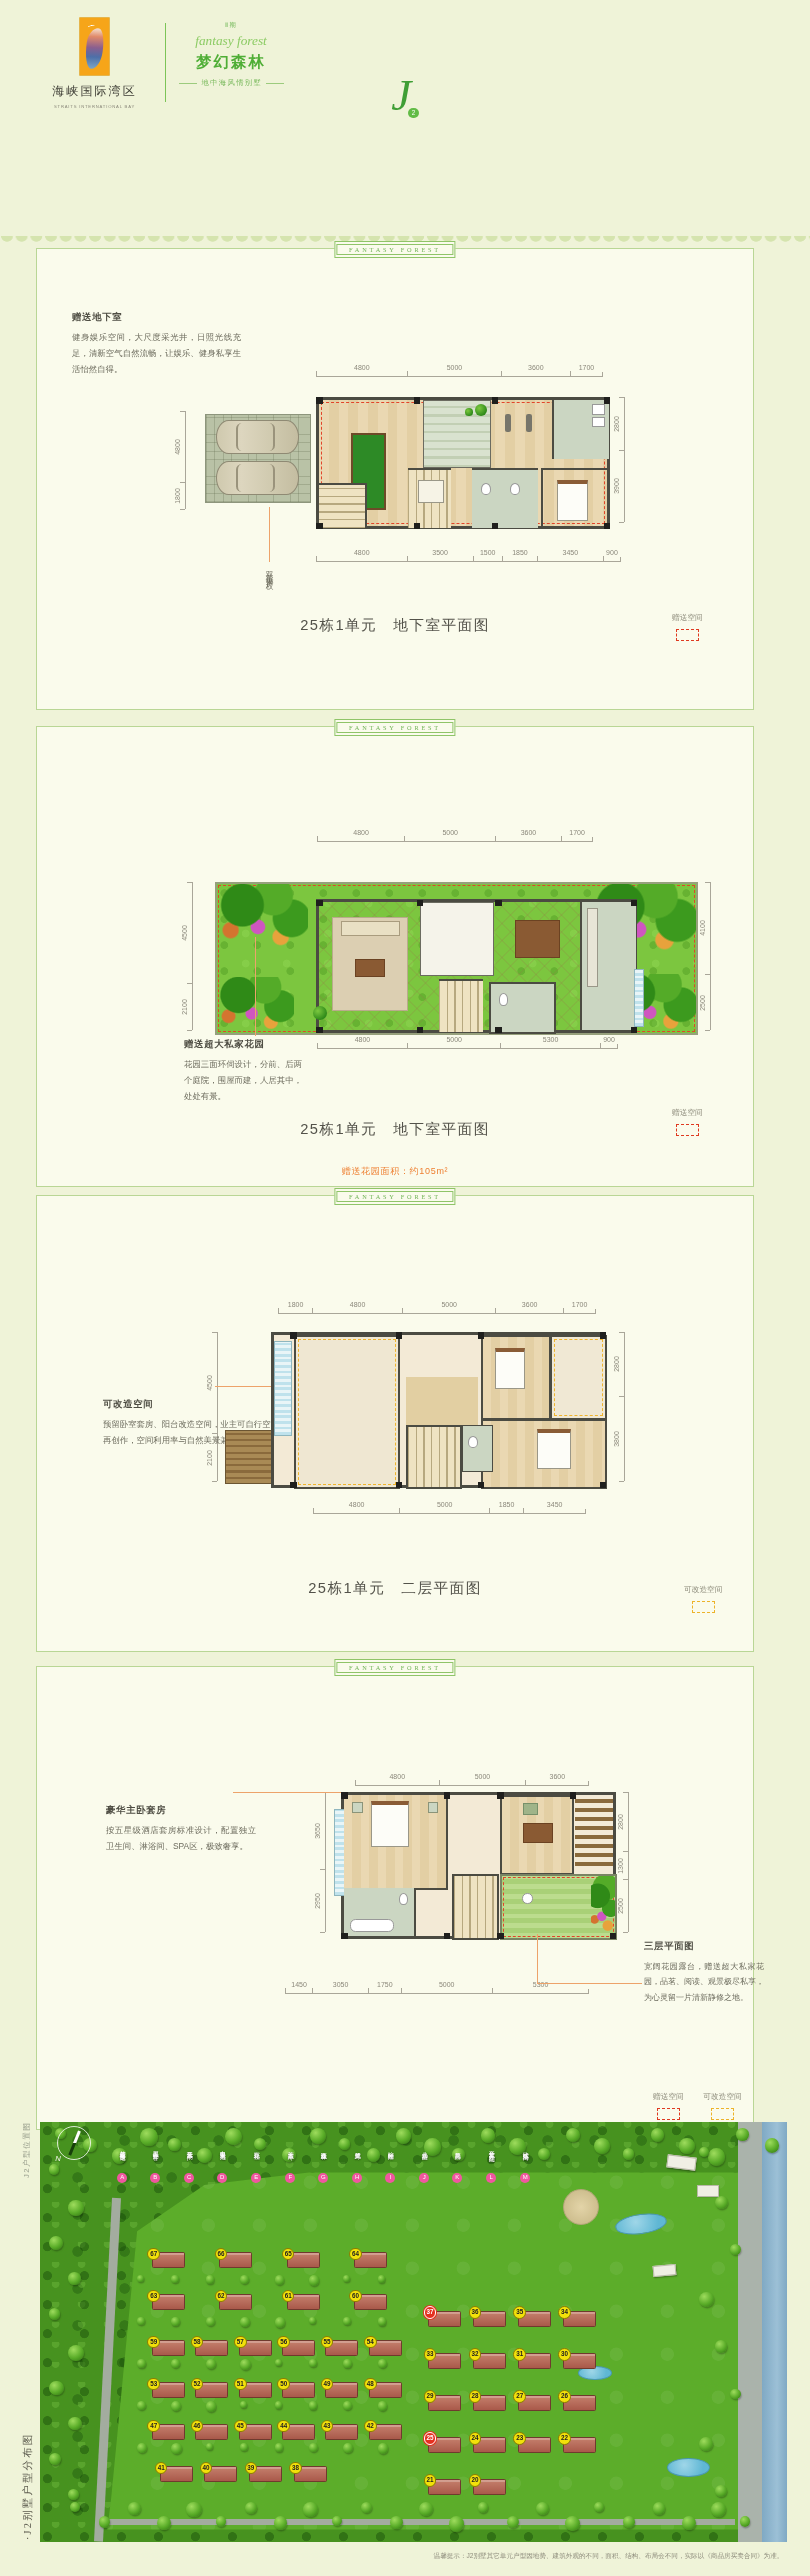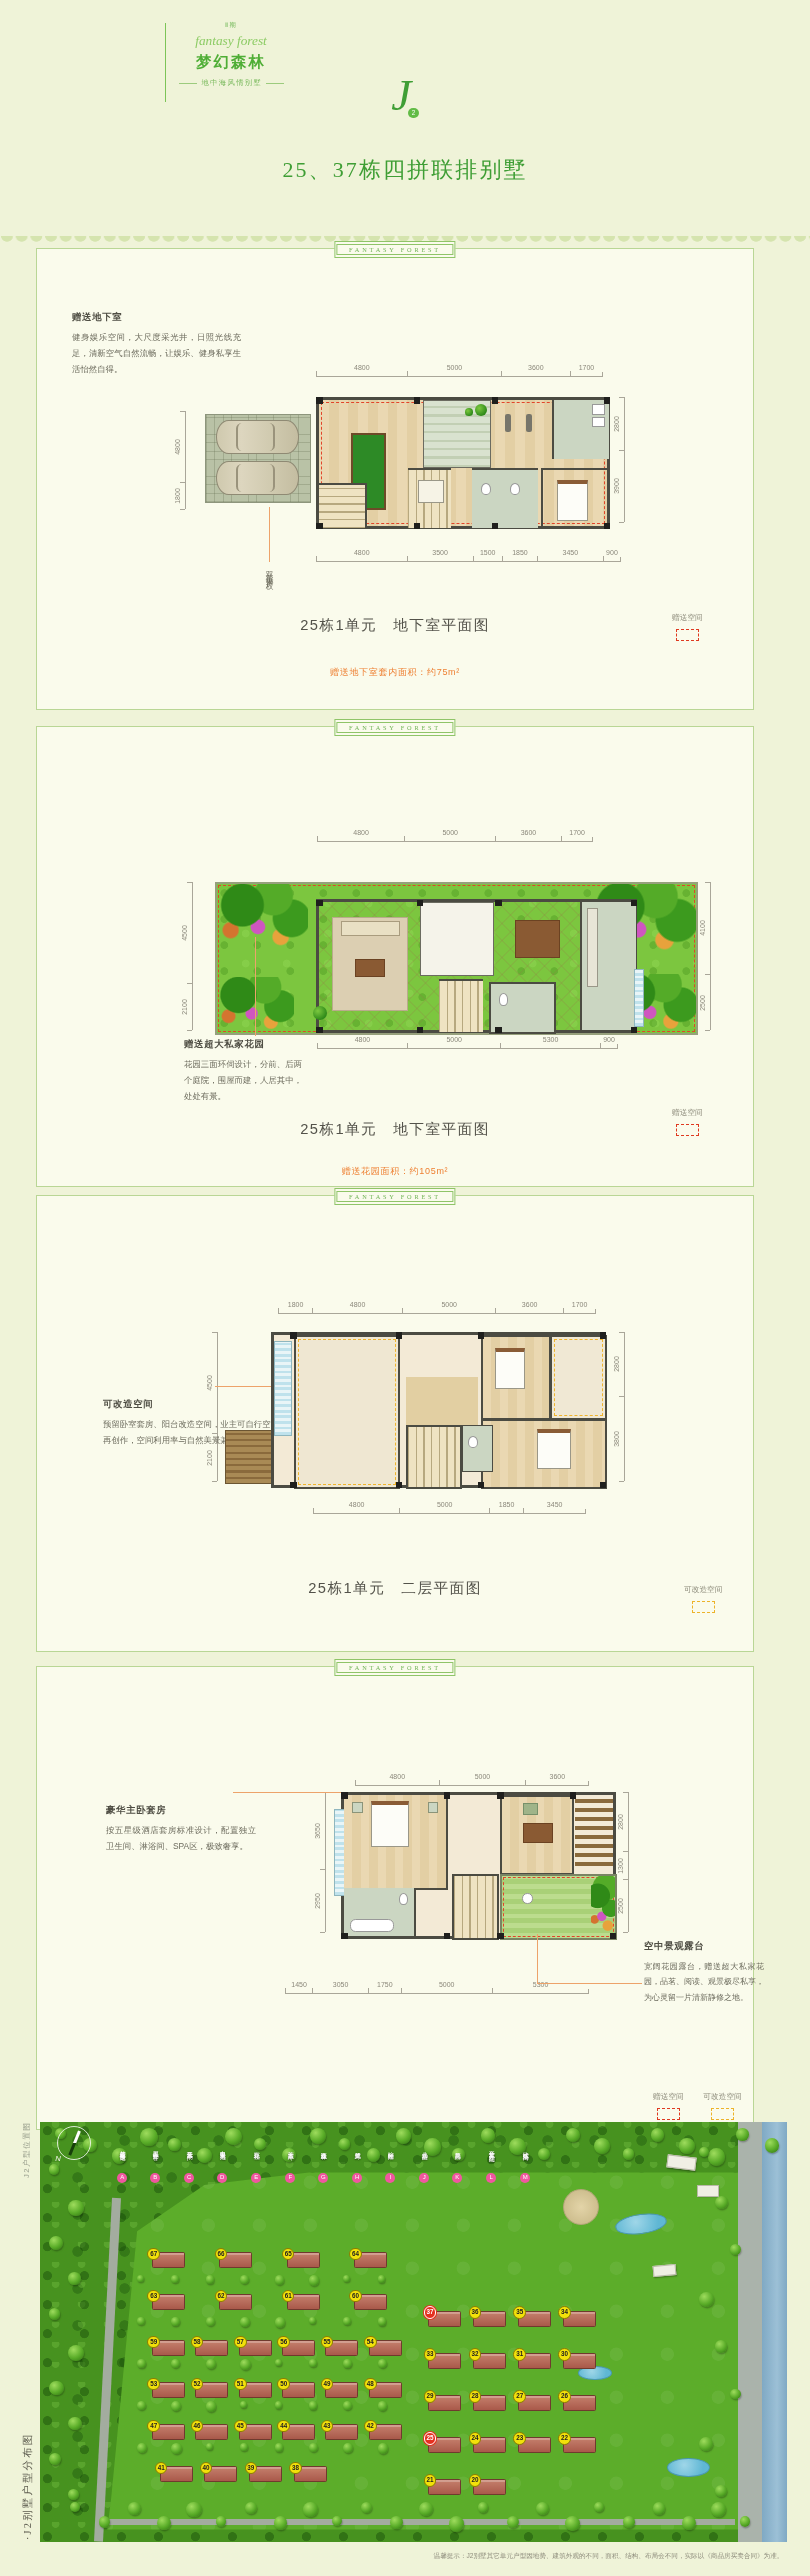--- a/index.html
+++ b/index.html
@@ -125,31 +125,38 @@
   .side-label{position:absolute;white-space:nowrap;transform:rotate(-90deg);transform-origin:left top;}
   .side-label.top{font-size:7.7px;color:#9aa08e;letter-spacing:1.4px;}
   .side-label.bottom{font-family:"Liberation Serif",serif;font-size:10.5px;color:#5c5b4e;letter-spacing:2.1px;}
   .footer{position:absolute;right:26.6px;top:2552px;font-size:6.6px;color:#8e8c7c;}
 </style>
 </head>
 <body>
 
 <div class="page">
 
+  <div class="logo-col">
+    <div class="logo-box">
+      <div class="island"></div>
+      <div class="bird"></div>
+    </div>
+    <div class="logo-cn">海峡国际湾区</div>
+    <div class="logo-en">STRAITS INTERNATIONAL BAY</div>
+  </div>
   <div class="hdr-divider"></div>
   <div class="brand-col">
     <div class="brand-phase">Ⅱ期</div>
     <div class="brand-script">fantasy forest</div>
     <div class="brand-name">梦幻森林</div>
     <div class="brand-tagline"><span class="dash"></span><span>地中海风情别墅</span><span class="dash"></span></div>
   </div>
   <div class="monogram">
     <span class="j">J</span><span class="badge">2</span>
   </div>
-  <div class="page-title">25、37栋四拼联排别墅</div>
   <div class="scallop"></div>
 
   <div class="panel" style="top:248px;height:460px;">
     <div class="tab">
         <div class="tab-inner">Fantasy Forest</div>
       </div>
     <div class="note" style="left:35px;top:62px;width:169px;">
       <h4>赠送地下室</h4>
       <p>健身娱乐空间，大尺度采光井，日照光线充足，清新空气自然流畅，让娱乐、健身私享生活怡然自得。</p>
     </div>
@@ -245,21 +252,20 @@
       <div class="col" style="left:33%;top:-2.8px;"></div>
       <div class="col" style="left:60%;top:-2.8px;"></div>
       <div class="col" style="right:-2.8px;top:-2.8px;"></div>
       <div class="col" style="left:-2.8px;bottom:-2.8px;"></div>
       <div class="col" style="left:33%;bottom:-2.8px;"></div>
       <div class="col" style="left:60%;bottom:-2.8px;"></div>
       <div class="col" style="right:-2.8px;bottom:-2.8px;"></div>
     </div>
 
     <div class="caption" style="top:367px;">25栋1单元　地下室平面图</div>
-    <div class="orange-note" style="top:417px;">赠送地下室套内面积：约75m²</div>
     <div class="legends" style="left:635px;top:364px;">
         <div class="leg">
           <div class="lab">赠送空间</div>
           <div class="box gift"></div>
         </div>
       </div>
   </div>
 
   <div class="panel" style="top:726px;height:459px;">
     <div class="tab">
@@ -547,21 +553,21 @@
       <div class="col" style="left:84%;top:-2.8px;"></div>
       <div class="col" style="left:-2.8px;bottom:-2.8px;"></div>
       <div class="col" style="left:37%;bottom:-2.8px;"></div>
       <div class="col" style="left:57%;bottom:-2.8px;"></div>
       <div class="col" style="right:-2.8px;bottom:-2.8px;"></div>
     </div>
 
     <div class="conn" style="left:500px;top:267px;width:0.7px;height:49px;"></div>
     <div class="conn" style="left:500px;top:316px;width:105px;height:0.7px;"></div>
     <div class="note" style="left:607px;top:273px;width:120px;">
-      <h4>空中景观露台</h4>
+      <h4>三层平面图</h4>
       <p style="font-size:8px;">宽阔花园露台，赠送超大私家花园，品茗、阅读、观景极尽私享，为心灵留一片清新静修之地。</p>
     </div>
     <div class="legends" style="left:616px;top:425px;">
         <div class="leg">
           <div class="lab">赠送空间</div>
           <div class="box gift"></div>
         </div>
         <div class="leg">
           <div class="lab">可改造空间</div>
           <div class="box convertible"></div>

